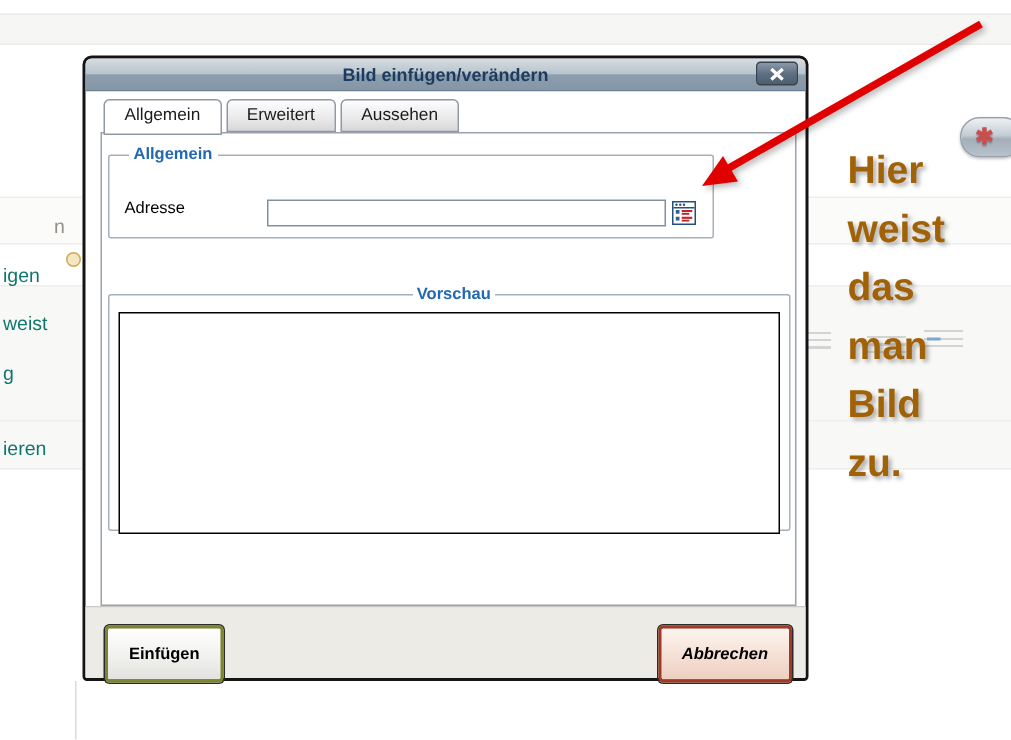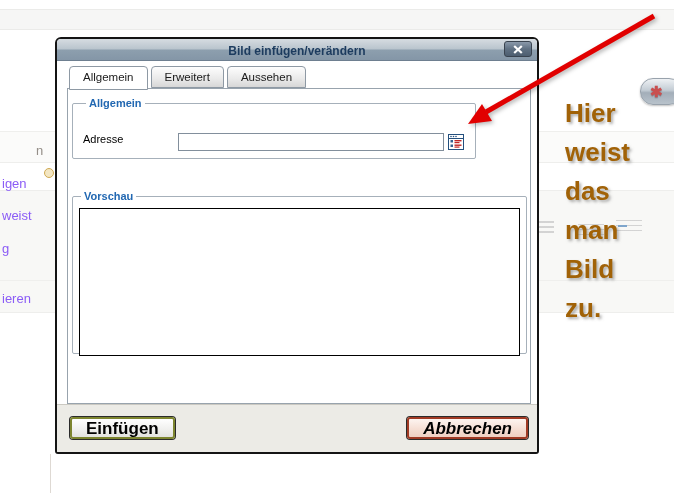--- a/index.html
+++ b/index.html
@@ -7,21 +7,21 @@
     width:674px;height:493px;position:relative;overflow:hidden;
     background:#ffffff;
     font-family:"Liberation Sans", sans-serif;
   }
   
   .band{position:absolute;left:0;right:0;z-index:0;}
   .band-a{top:9px;height:19px;background:#f6f6f5;border-top:1px solid #ebebe9;border-bottom:1px solid #ebebe9;}
   .band-b{top:131px;height:30px;background:#fbfbfa;border-top:1px solid #efefed;border-bottom:1px solid #eeeeec;}
   .band-c{top:190px;height:121px;background:#f8f8f6;border-top:1px solid #eeeeec;border-bottom:1px solid #eeeeec;}
   .band-line{top:280px;height:0;border-top:1px solid #efefed;}
-  .frag{position:absolute;color:#8b5cf6;font-size:13px;z-index:1;}
+  .frag{position:absolute;color:#0f766e;font-size:13px;z-index:1;}
   .frag-n{left:36px;top:143px;color:#948e88;}
   .frag-igen{left:2px;top:176px;}
   .frag-deln{left:2px;top:208px;}
   .frag-g{left:2px;top:241px;}
   .frag-ieren{left:2px;top:291px;}
   .bg-dot{position:absolute;left:44px;top:168px;width:8px;height:8px;border-radius:50%;
     border:1px solid #cfa953;background:#f3e6c2;z-index:1;}
   .vline{position:absolute;left:50px;top:454px;height:39px;border-left:1px solid #ded9d3;z-index:1;}
   .mini-lines{position:absolute;z-index:1;opacity:.85;
     background:repeating-linear-gradient(to bottom,#cdcdcd 0 1.5px,transparent 1.5px 5px);}
@@ -60,26 +60,26 @@
   fieldset{border:1px solid #a6b0ba;border-radius:2px;margin:0;box-sizing:border-box;}
   legend{font-size:11px;font-weight:bold;color:#2268b2;padding:0 3px;margin-left:3px;}
   .fs-general{position:absolute;left:4px;top:8px;width:404px;padding:2px 8px 7px 10px;}
   .row{display:flex;align-items:flex-start;margin-top:22px;}
   .row label{width:95px;font-size:11px;color:#000;flex:0 0 95px;}
   .inp{height:16px;border:1px solid #828f9c;font-size:11px;padding:0 2px;background:#fff;box-sizing:content-box;}
   .inp-adresse{width:260px;}
   .inp-wide{width:282px;}
   .browse{width:18px;height:18px;margin-left:3px;padding:0;border:0;background:transparent;cursor:pointer;
     display:flex;align-items:center;justify-content:center;}
-  .fs-preview{position:absolute;left:4px;top:101px;width:455px;height:164px;padding:4px 5px 5px 5px;}
+  .fs-preview{position:absolute;left:4px;top:101px;width:455px;height:164px;padding:4px 5px 5px 5px;text-align:center;}
   .preview-box{margin:2px 1px 0 1px;height:146px;border:1px solid #000;background:#fff;}
   
   .footer{position:absolute;left:0;right:0;top:365px;bottom:0;background:#ecebe6;
     border-top:1px solid #cbc9c2;border-radius:0 0 1px 1px;}
-  .btn{position:absolute;top:12px;height:22px;padding:0 14px;font-size:17px;font-weight:bold;color:#000;
+  .btn{position:absolute;top:12px;height:38px;padding:0 14px;font-size:11px;font-weight:bold;color:#000;
     border-radius:3px;cursor:pointer;font-family:"Liberation Sans", sans-serif;}
   .btn-insert{left:13px;border:2px solid #7d852f;box-shadow:0 0 0 1px #2b2b2b;
     background:linear-gradient(to bottom,#ffffff,#efefed 60%,#e2e2de);}
   .btn-cancel{right:9px;border:2px solid #a03a24;box-shadow:0 0 0 1px #2b2b2b;
     background:linear-gradient(to bottom,#fdf4f0,#f5ddd2 60%,#efcfc2);font-style:italic;}
   
   .annotation{position:absolute;left:565px;top:94px;z-index:10;
     font-size:26px;font-weight:bold;line-height:39px;color:#a16207;
     text-shadow:2px 2px 3px rgba(110,110,110,.55);}
   .arrow-svg{position:absolute;left:0;top:0;width:674px;height:493px;z-index:11;pointer-events:none;

